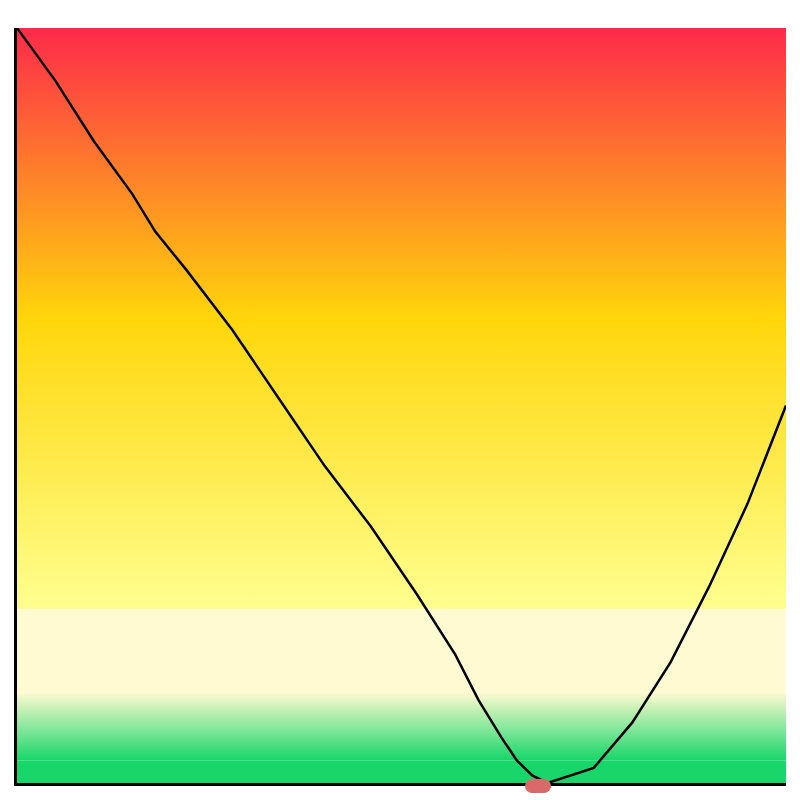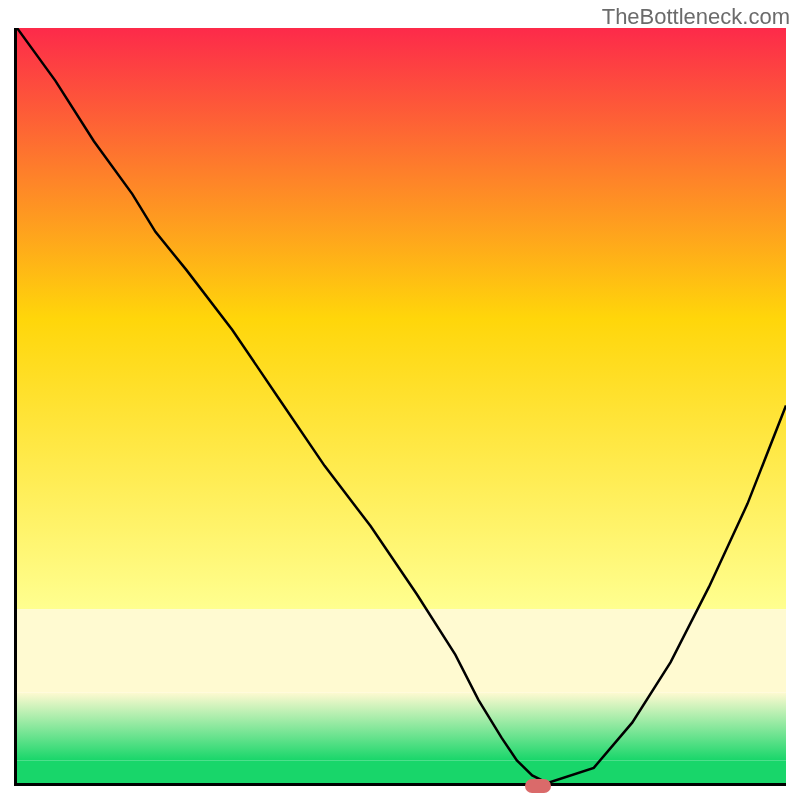--- a/index.html
+++ b/index.html
@@ -41,21 +41,20 @@
     border-radius: 7px;
     background: #da6a6a;
     transform: translate(-50%, -50%);
     z-index: 5;
   }
 </style>
 </head>
 <body>
 
 <div class="chart-container">
-  <div class="attribution">TheBottleneck.com</div>
 
   <div class="plot-area">
     <svg class="plot" viewBox="0 0 772 758" preserveAspectRatio="none">
       <defs>
         <linearGradient id="bg-grad" x1="0" y1="0" x2="0" y2="1">
           <stop id="g-stop-0" offset="0%" stop-color="#fd2a4a"></stop>
           <stop id="g-stop-1" offset="50%" stop-color="#ffd60a"></stop>
           <stop id="g-stop-2" offset="100%" stop-color="#ffff90"></stop>
         </linearGradient>
       </defs>

